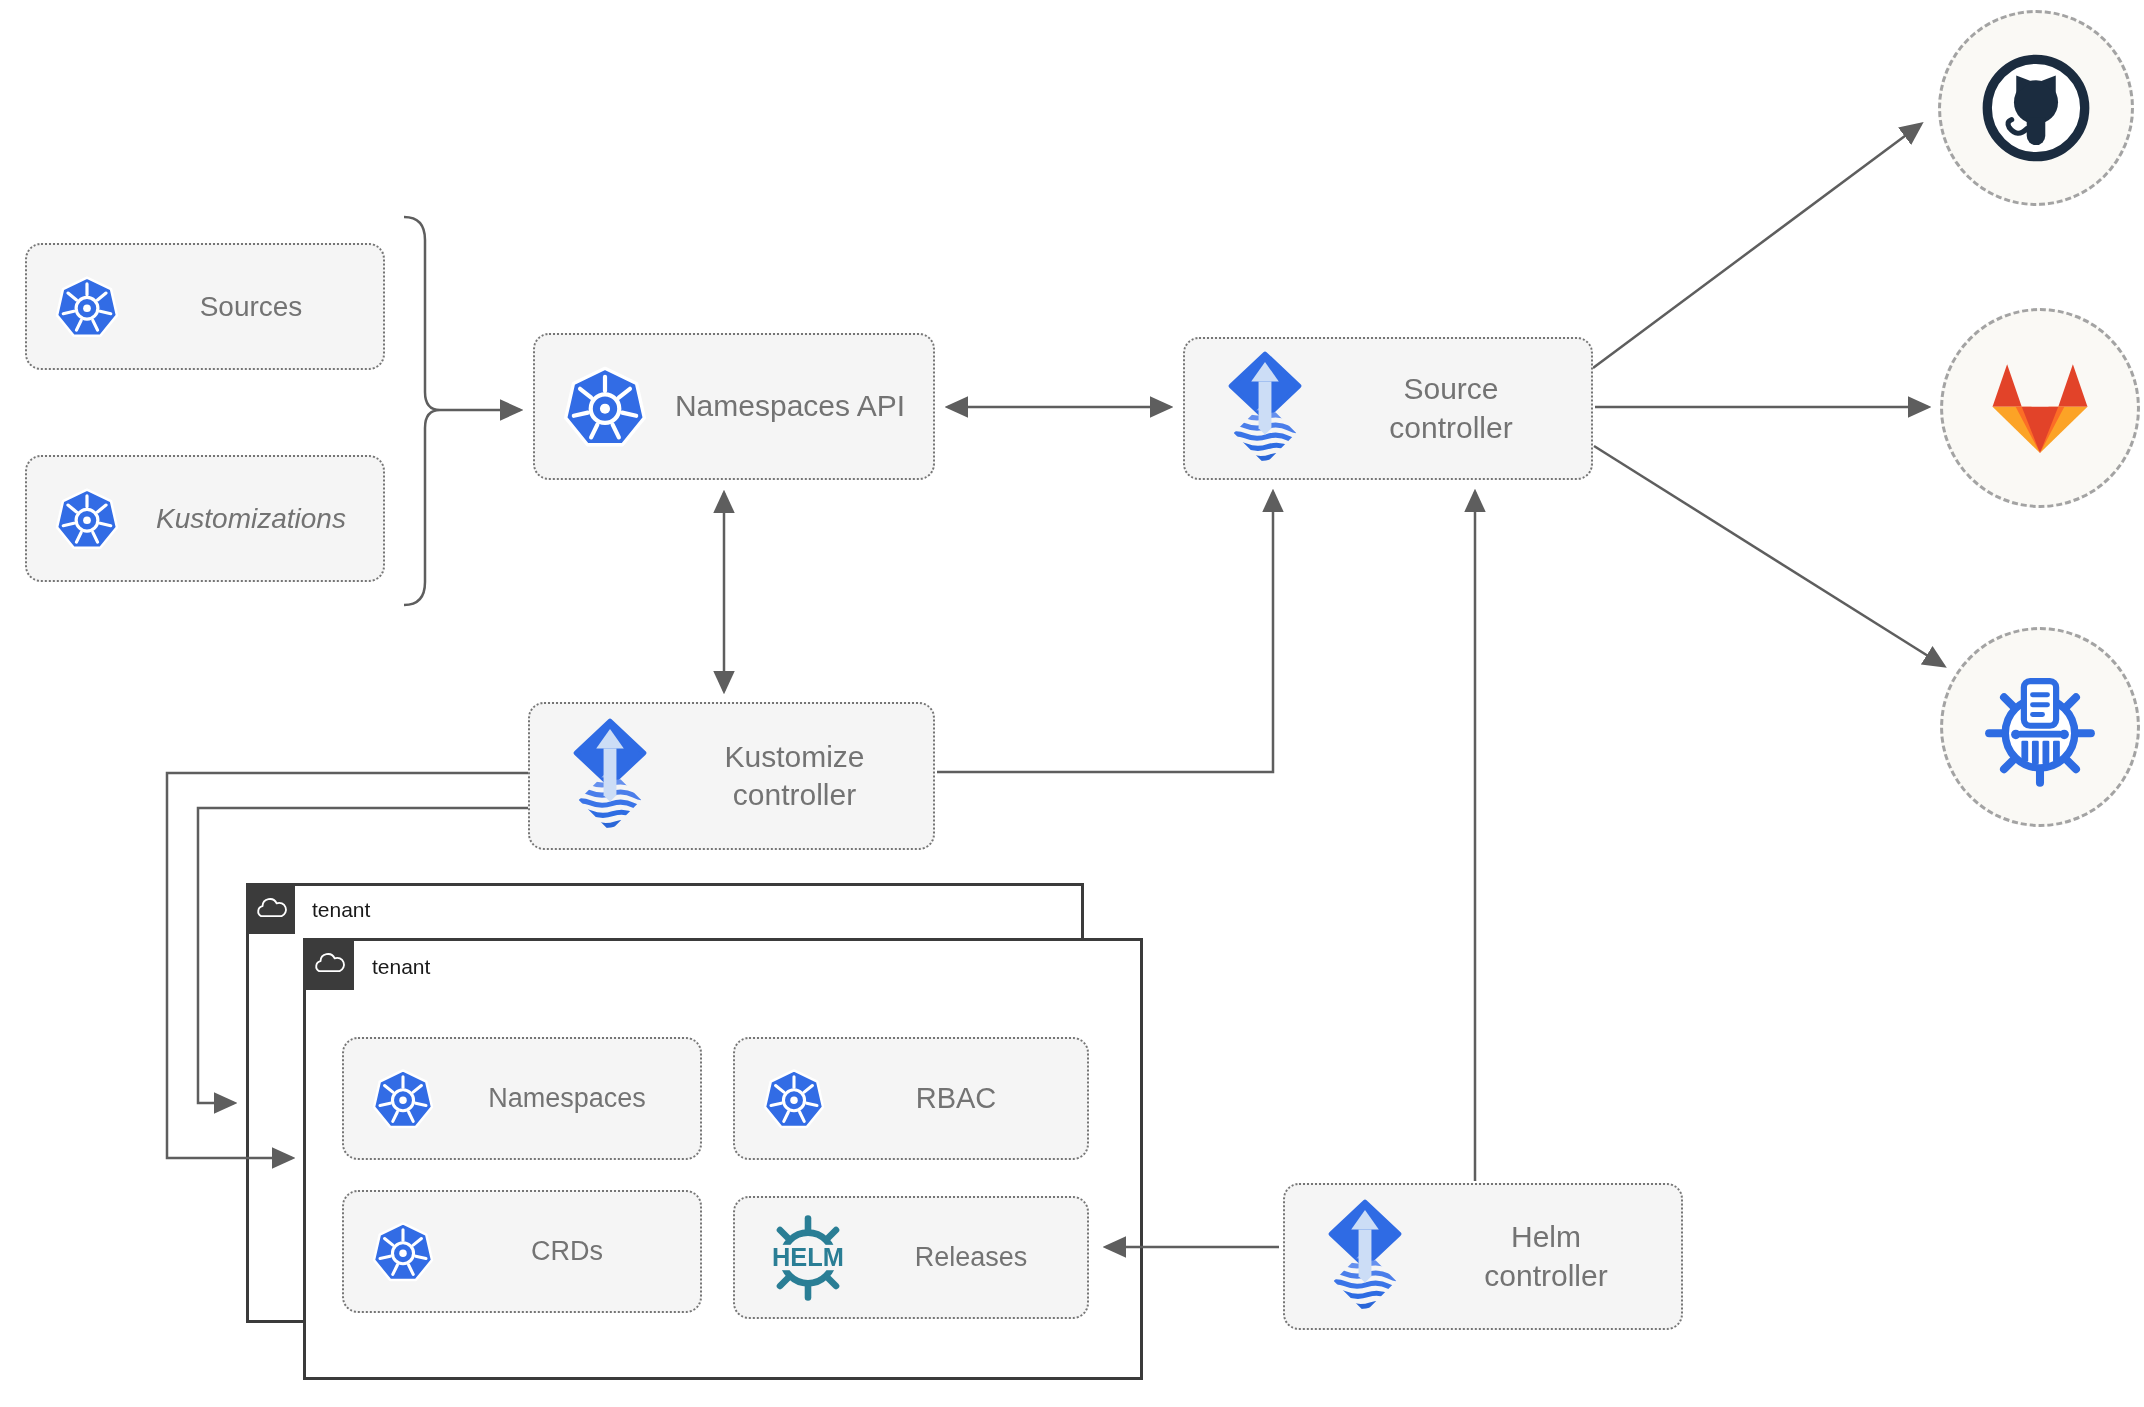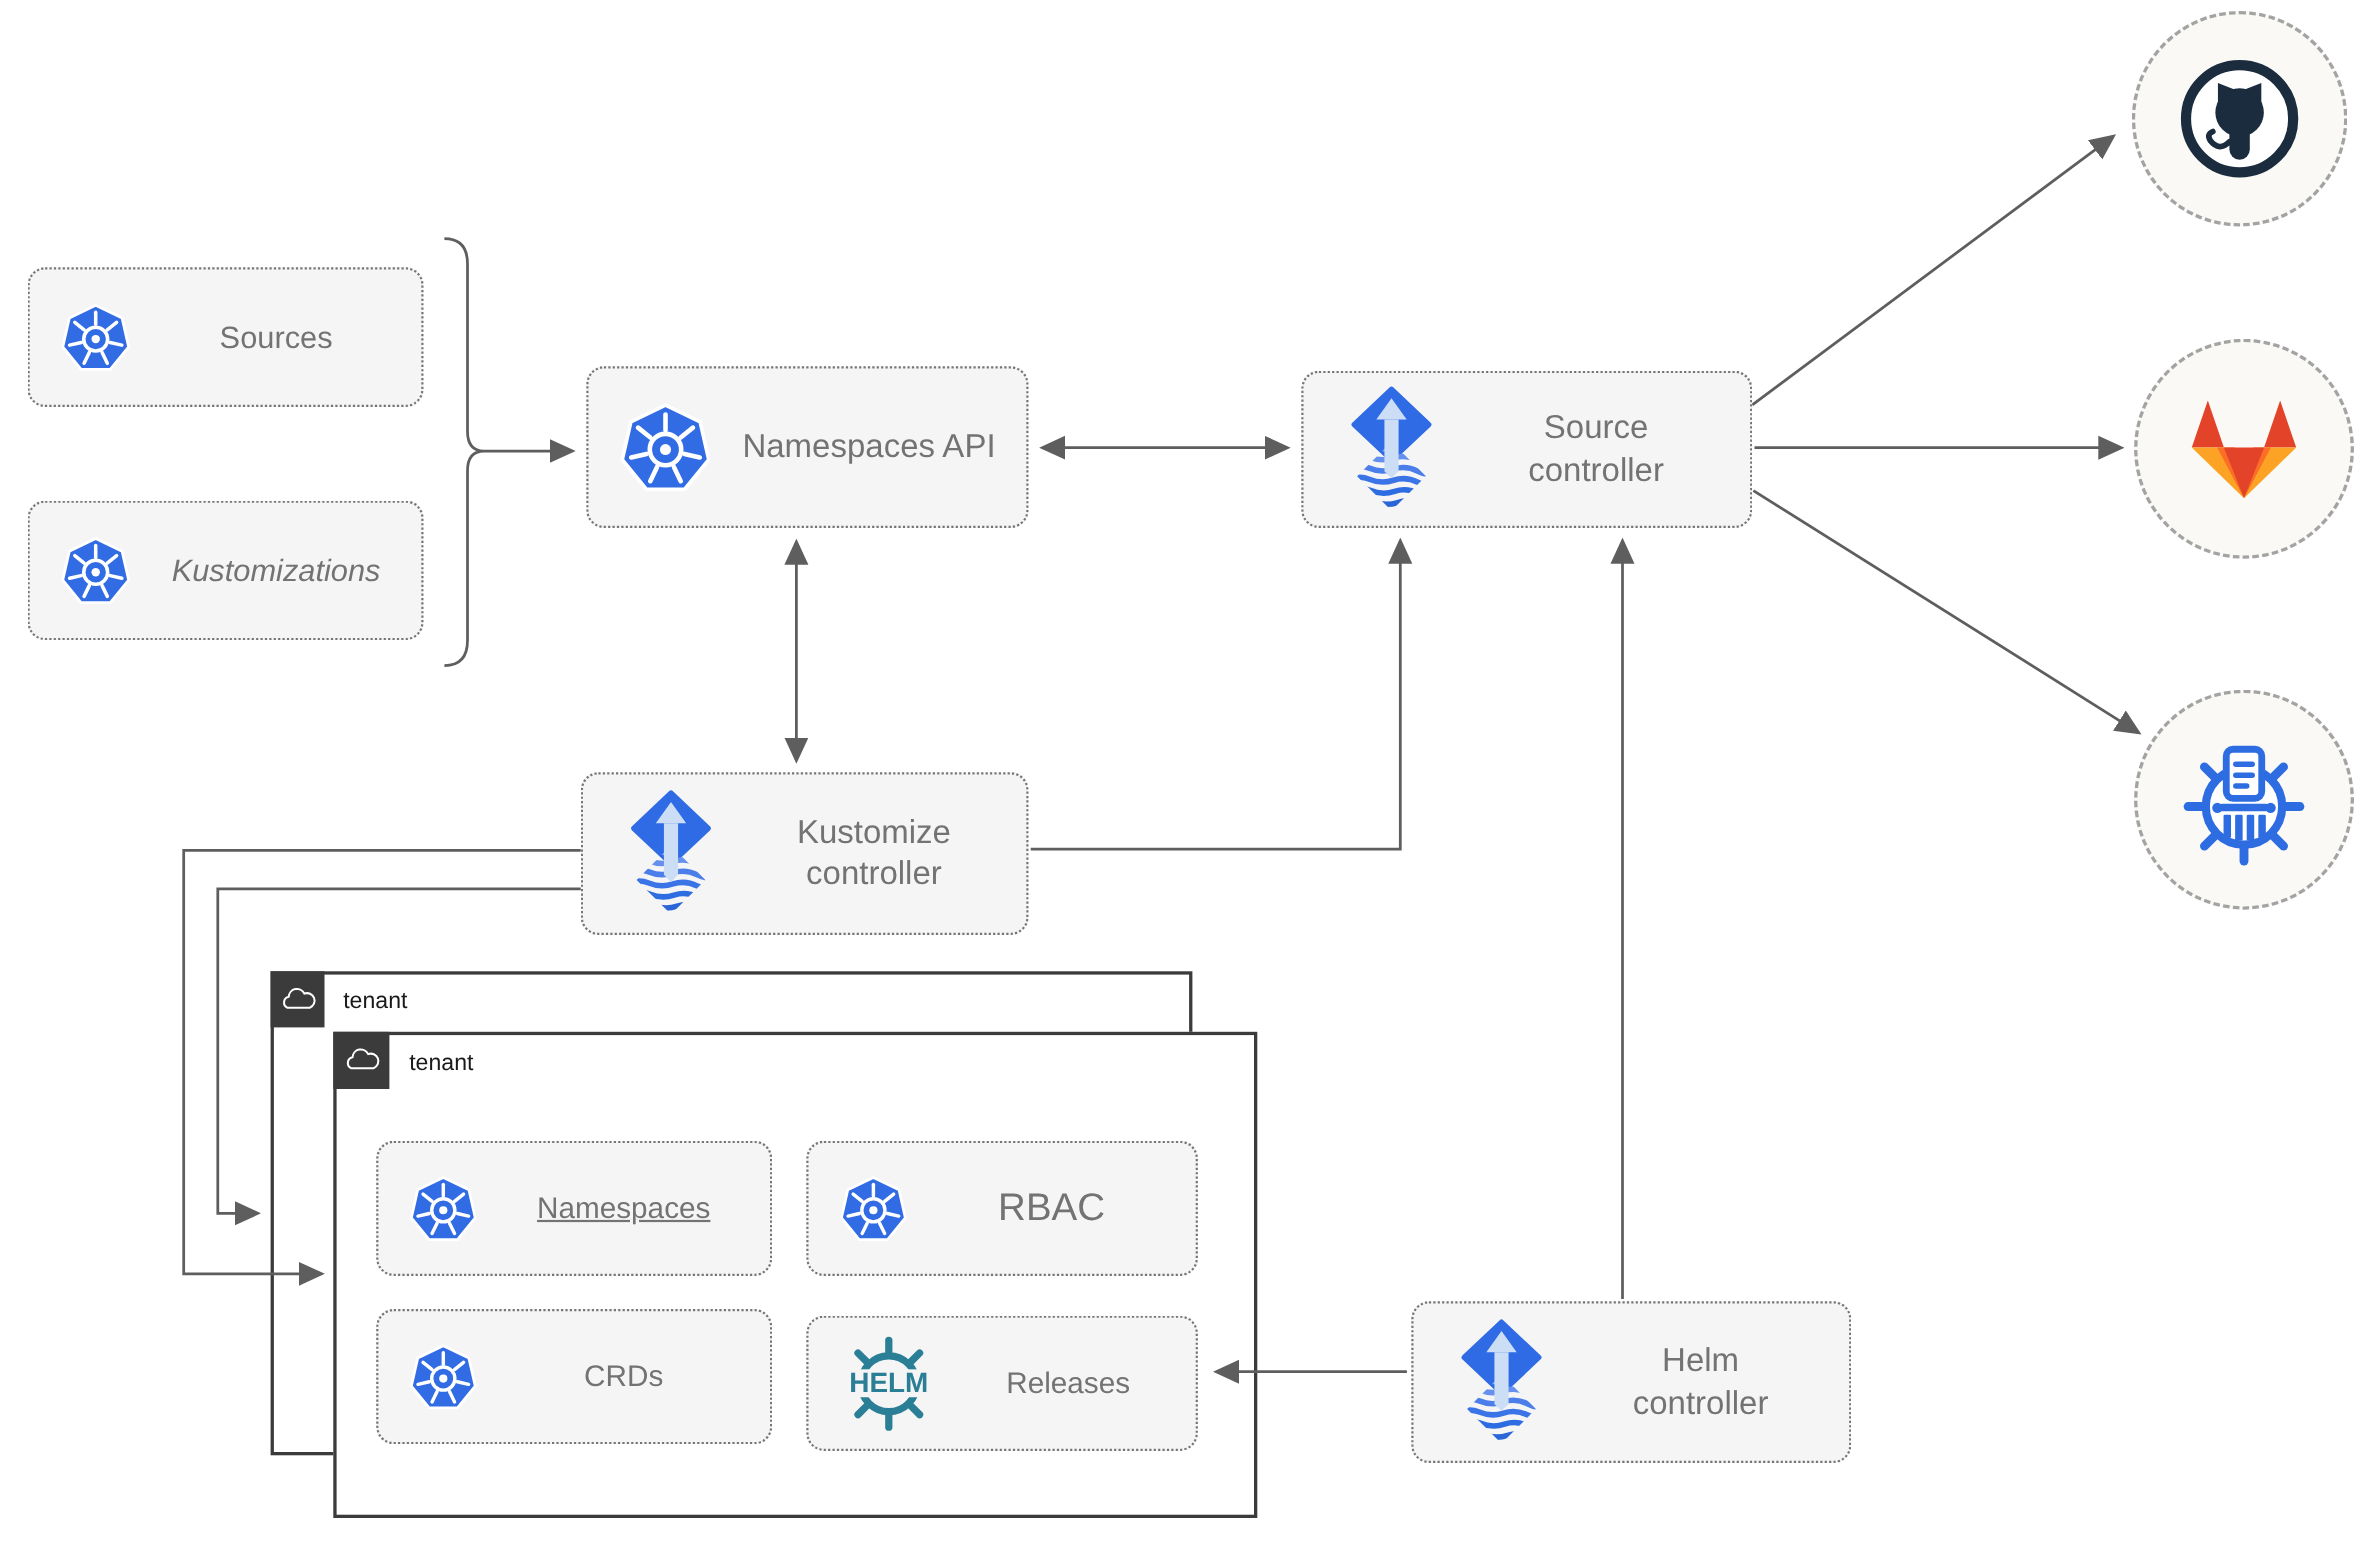--- a/index.html
+++ b/index.html
@@ -222,41 +222,41 @@
         <line x1="50" y1="31" x2="50" y2="14"></line>
           <line x1="66.4" y1="38.9" x2="79.7" y2="28.3"></line>
         <line x1="70.5" y1="56.7" x2="87.1" y2="60.5"></line>
           <line x1="59.1" y1="70.9" x2="66.5" y2="86.2"></line>
         <line x1="40.9" y1="70.9" x2="33.5" y2="86.2"></line>
           <line x1="29.5" y1="56.7" x2="12.9" y2="60.5"></line>
         <line x1="33.6" y1="38.9" x2="20.3" y2="28.3"></line>
       </g>
       <circle cx="50" cy="52" r="6" fill="#ffffff"></circle>
     </svg>
-    <div class="lbl" style="font-size:27px;text-decoration:underline;">
+    <div class="lbl" style="font-size:27px;">
         <span class="txt">Namespaces</span>
       </div>
   </div>
 
   <div class="node" style="left:733px;top:1037px;width:356px;height:123px;">
     <svg class="icon-k8s" width="62" height="62" viewBox="0 0 100 100">
       <polygon points="50,4 87.5,22 96.8,63 70.8,95 29.2,95 3.2,63 12.5,22" fill="#326CE5" stroke="#ffffff" stroke-width="4" stroke-linejoin="round"></polygon>
       <g stroke="#ffffff" stroke-width="5" stroke-linecap="round" fill="none">
         <circle cx="50" cy="52" r="17"></circle>
         <line x1="50" y1="31" x2="50" y2="14"></line>
           <line x1="66.4" y1="38.9" x2="79.7" y2="28.3"></line>
         <line x1="70.5" y1="56.7" x2="87.1" y2="60.5"></line>
           <line x1="59.1" y1="70.9" x2="66.5" y2="86.2"></line>
         <line x1="40.9" y1="70.9" x2="33.5" y2="86.2"></line>
           <line x1="29.5" y1="56.7" x2="12.9" y2="60.5"></line>
         <line x1="33.6" y1="38.9" x2="20.3" y2="28.3"></line>
       </g>
       <circle cx="50" cy="52" r="6" fill="#ffffff"></circle>
     </svg>
-    <div class="lbl" style="font-size:35px;">
+    <div class="lbl" style="font-size:29px;">
         <span class="txt">RBAC</span>
       </div>
   </div>
 
   <div class="node" style="left:342px;top:1190px;width:360px;height:123px;">
     <svg class="icon-k8s" width="62" height="62" viewBox="0 0 100 100">
       <polygon points="50,4 87.5,22 96.8,63 70.8,95 29.2,95 3.2,63 12.5,22" fill="#326CE5" stroke="#ffffff" stroke-width="4" stroke-linejoin="round"></polygon>
       <g stroke="#ffffff" stroke-width="5" stroke-linecap="round" fill="none">
         <circle cx="50" cy="52" r="17"></circle>
         <line x1="50" y1="31" x2="50" y2="14"></line>

